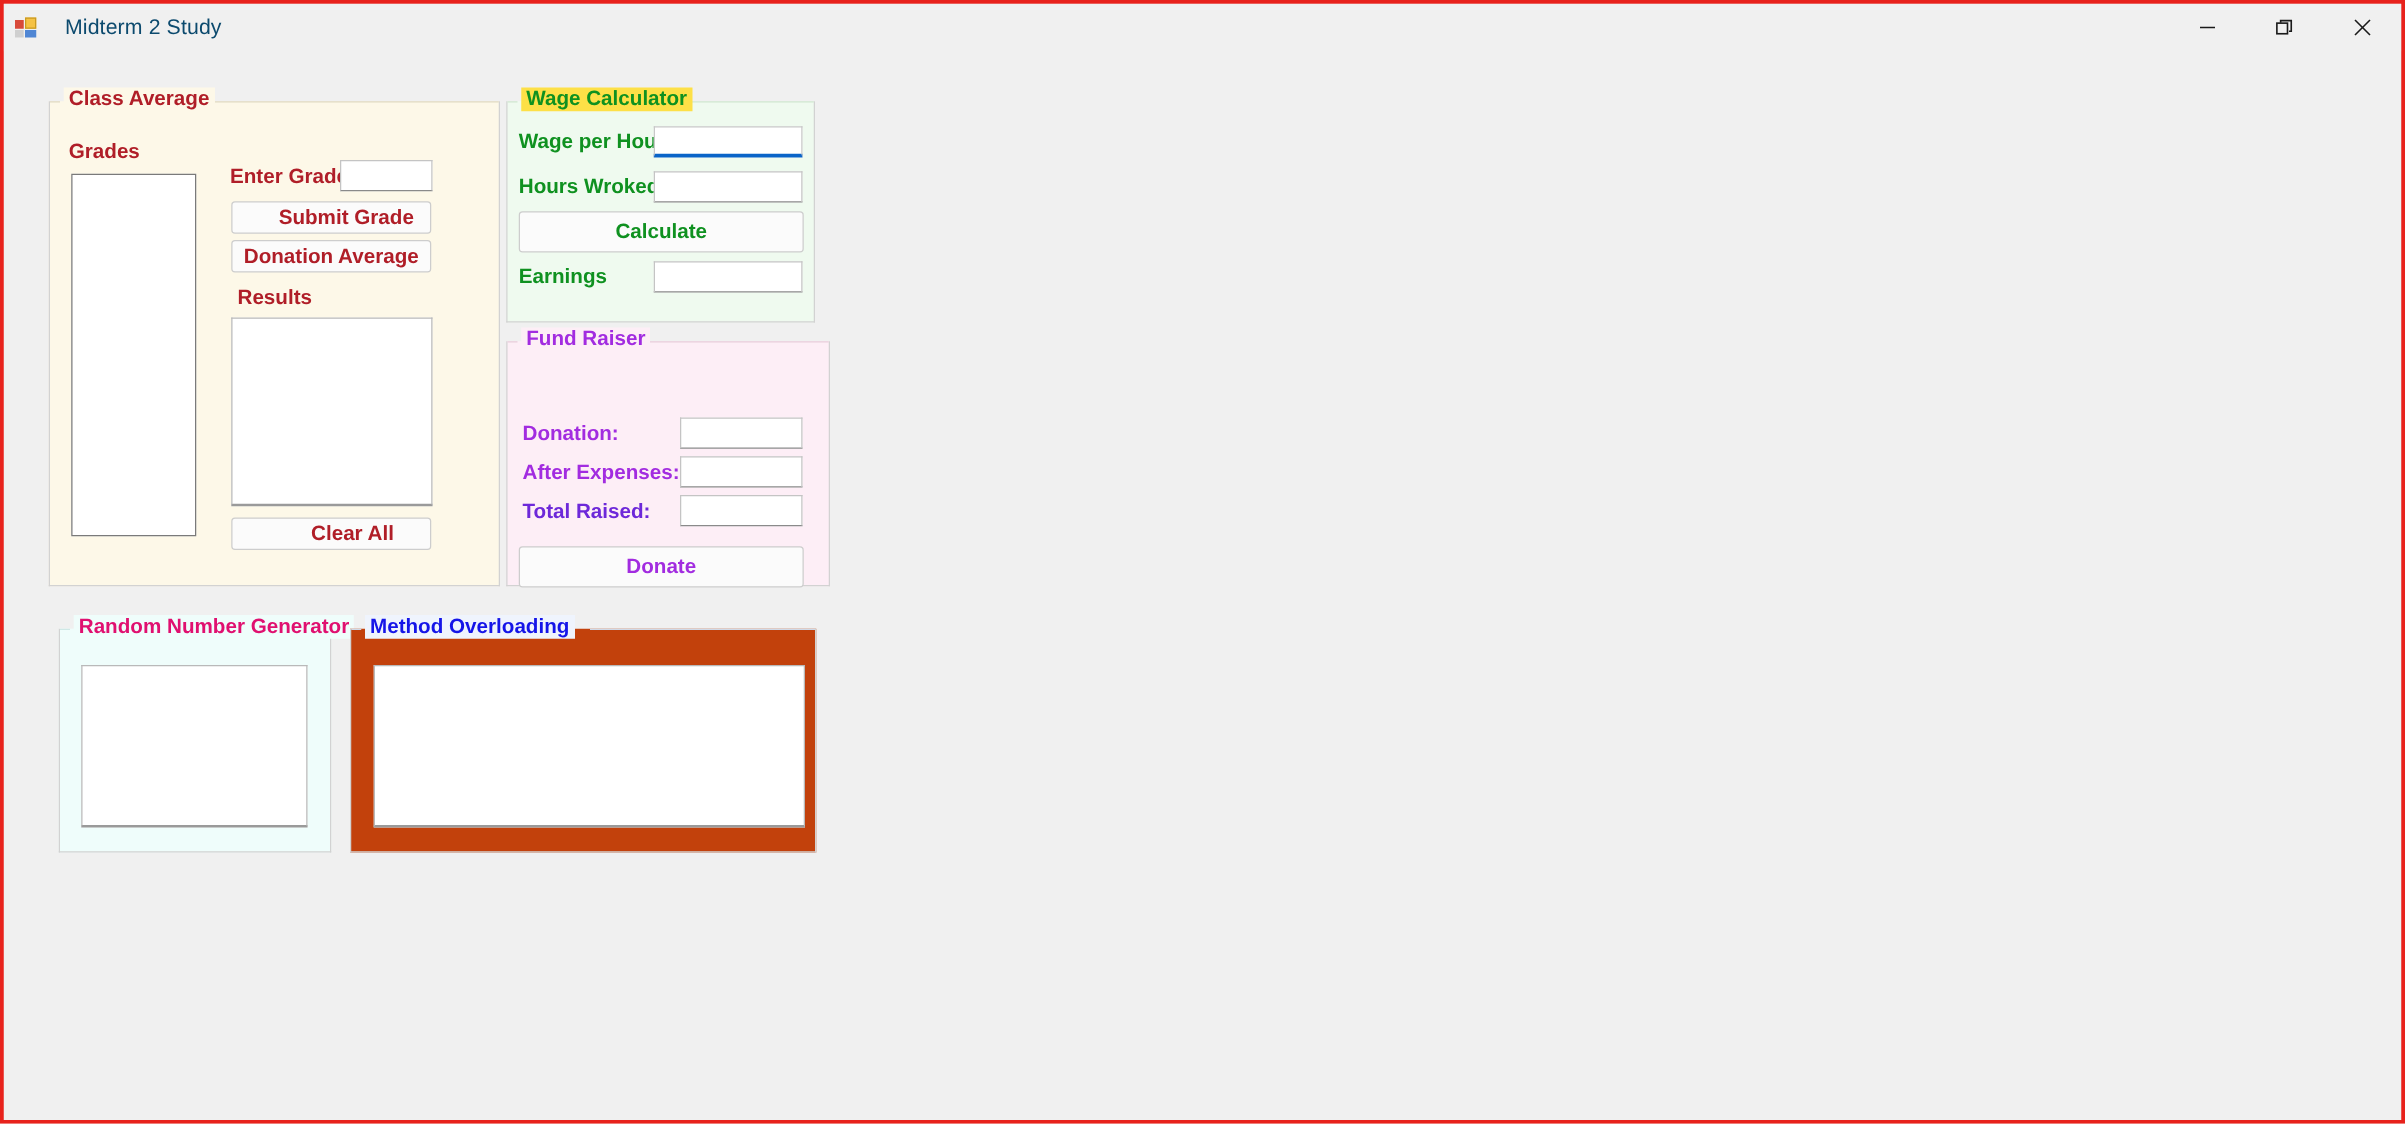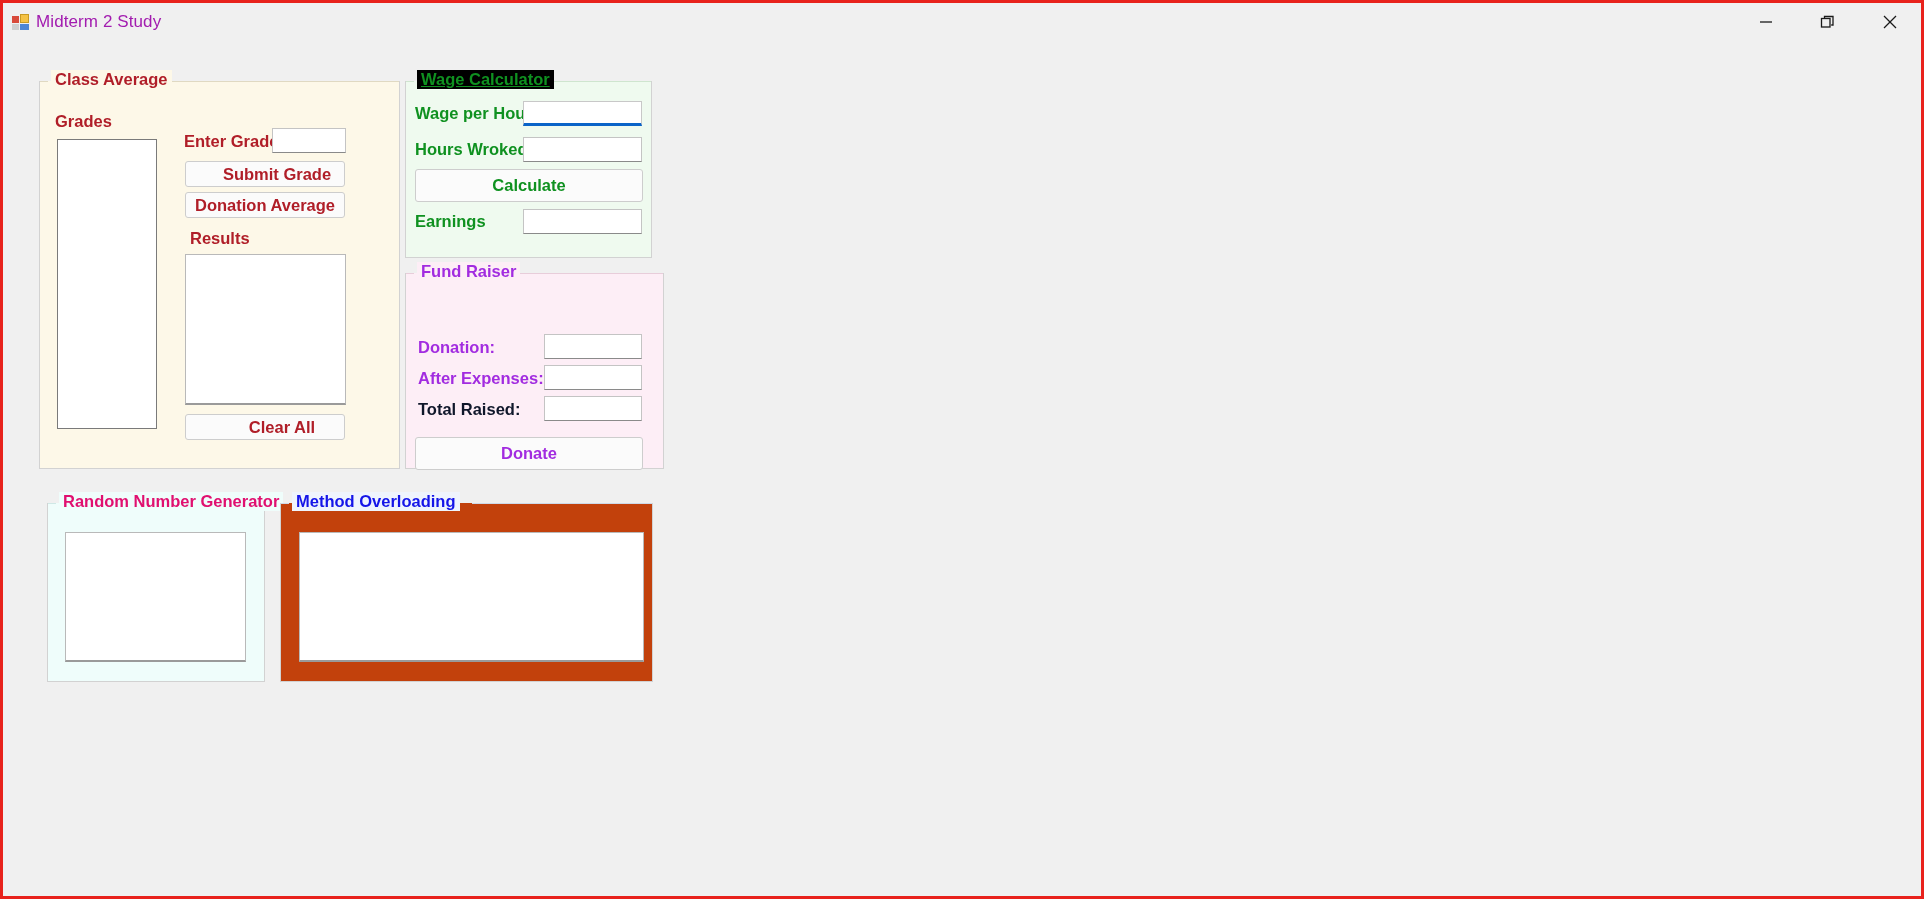--- a/index.html
+++ b/index.html
@@ -42,23 +42,23 @@
   #app-icon .sq {
     position: absolute;
     box-sizing: border-box;
   }
   #app-icon .sq-a { left: 0;  top: 3px;  width: 7px;  height: 7px;  background: #d84a3a; }
   #app-icon .sq-b { left: 8px; top: 1px;  width: 9px;  height: 9px;  background: #f5c244; border: 1px solid #c99a22; }
   #app-icon .sq-c { left: 0;  top: 11px; width: 7px;  height: 6px;  background: #cfcfcf; }
   #app-icon .sq-d { left: 8px; top: 11px; width: 9px;  height: 6px;  background: #4f86d4; }
 
   #title-text {
-    margin-left: 6px;
+    margin-left: 22px;
     font-size: 17px;
-    color: #a21caf;
+    color: #0c4a6e;
     font-family: "Liberation Sans", sans-serif;
     letter-spacing: 0.1px;
   }
   #titlebar-controls {
     margin-left: auto;
     display: flex;
     height: 38px;
   }
   .tb-btn {
     width: 62px;
@@ -222,21 +222,21 @@
       <div class="lbl" style="left:150px; top:148px; color:#b01e28;">Results</div>
 
       <div class="listbox" style="left:145px; top:173px; width:161px; height:151px;"></div>
 
       <button class="btn" style="left:145px; top:333px; width:160px; height:26px; color:#b01e28;padding-left:34px;">Clear All</button>
     </div>
 
     <div class="groupbox" style="left:399px; top:40px; width:247px; height:177px; background:#effaef;">
       <div class="gb-topline left" style="background:#cfe5cf;"></div>
       <div class="gb-topline right" style="background:#cfe5cf; width:110px;"></div>
-      <div class="gb-title" style="color:#0f9120; background:#000000;text-decoration:underline;">Wage Calculator</div>
+      <div class="gb-title" style="color:#0f9120; background:#fde047;">Wage Calculator</div>
 
       <div class="lbl" style="left:9px; top:23px; color:#0f9120;">Wage per Hour</div>
 
       <input class="textbox focus-blue" type="text" style="left: 117px; top: 20px; width: 119px; height: 25px;" value="">
 
       <div class="lbl" style="left:9px; top:59px; color:#0f9120;">Hours Wroked</div>
 
       <input class="textbox" type="text" style="left: 117px; top: 56px; width: 119px; height: 25px;" value="">
 
       <button class="btn" style="left:9px; top:88px; width:228px; height:33px; color:#0f9120;">Calculate</button>
@@ -250,21 +250,21 @@
       <div class="gb-topline left" style="background:#e8cdda;"></div>
       <div class="gb-topline right" style="background:#e8cdda; width:160px;"></div>
       <div class="gb-title" style="color:#a22ce0; background:#fdeef6;">Fund Raiser</div>
 
       <div class="lbl" style="left:12px; top:65px; color:#a22ce0;">Donation:</div>
       <input class="textbox" type="text" style="left: 138px; top: 61px; width: 98px; height: 25px;" value="">
 
       <div class="lbl" style="left:12px; top:96px; color:#a22ce0;">After Expenses:</div>
       <input class="textbox" type="text" style="left: 138px; top: 92px; width: 98px; height: 25px;" value="">
 
-      <div class="lbl" style="left:12px; top:127px; color:#0f172a;">Total Raised:</div>
+      <div class="lbl" style="left:12px; top:127px; color:#6d28d9;">Total Raised:</div>
       <input class="textbox" type="text" style="left: 138px; top: 123px; width: 98px; height: 25px;" value="">
 
       <button class="btn" style="left:9px; top:164px; width:228px; height:33px; color:#a22ce0;">Donate</button>
     </div>
 
 
     <div class="groupbox" style="left:41px; top:462px; width:218px; height:179px; background:#effdfb;">
       <div class="gb-topline left" style="background:#cfe8e6;"></div>
       <div class="gb-topline right" style="background:#cfe8e6; width:14px;"></div>
       <div class="gb-title" style="color:#e01070; background:#effdfb;">Random Number Generator</div>

